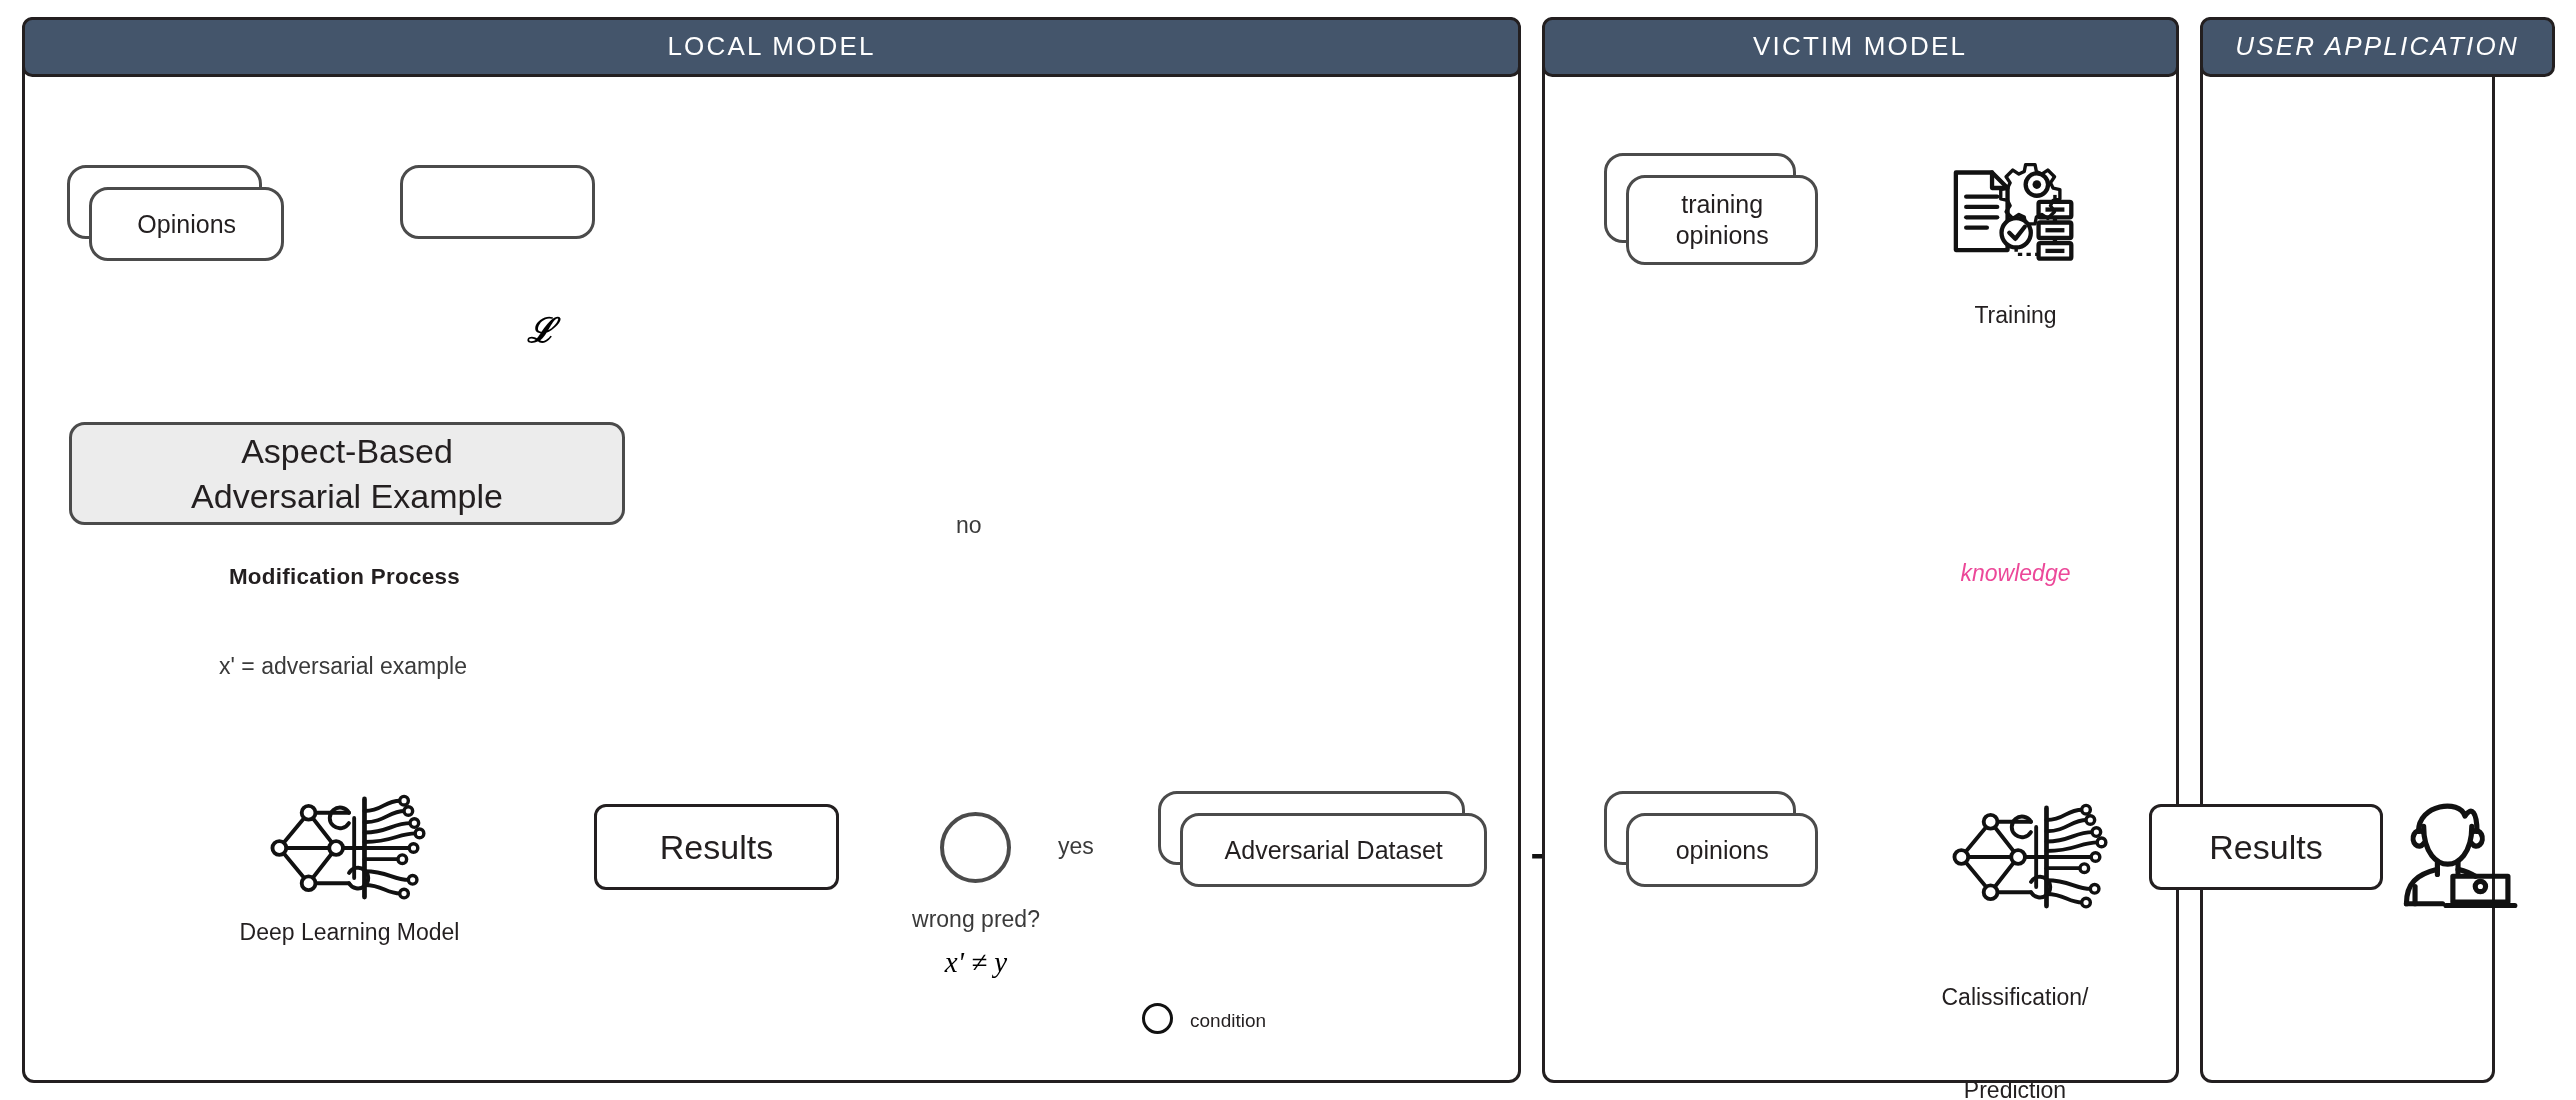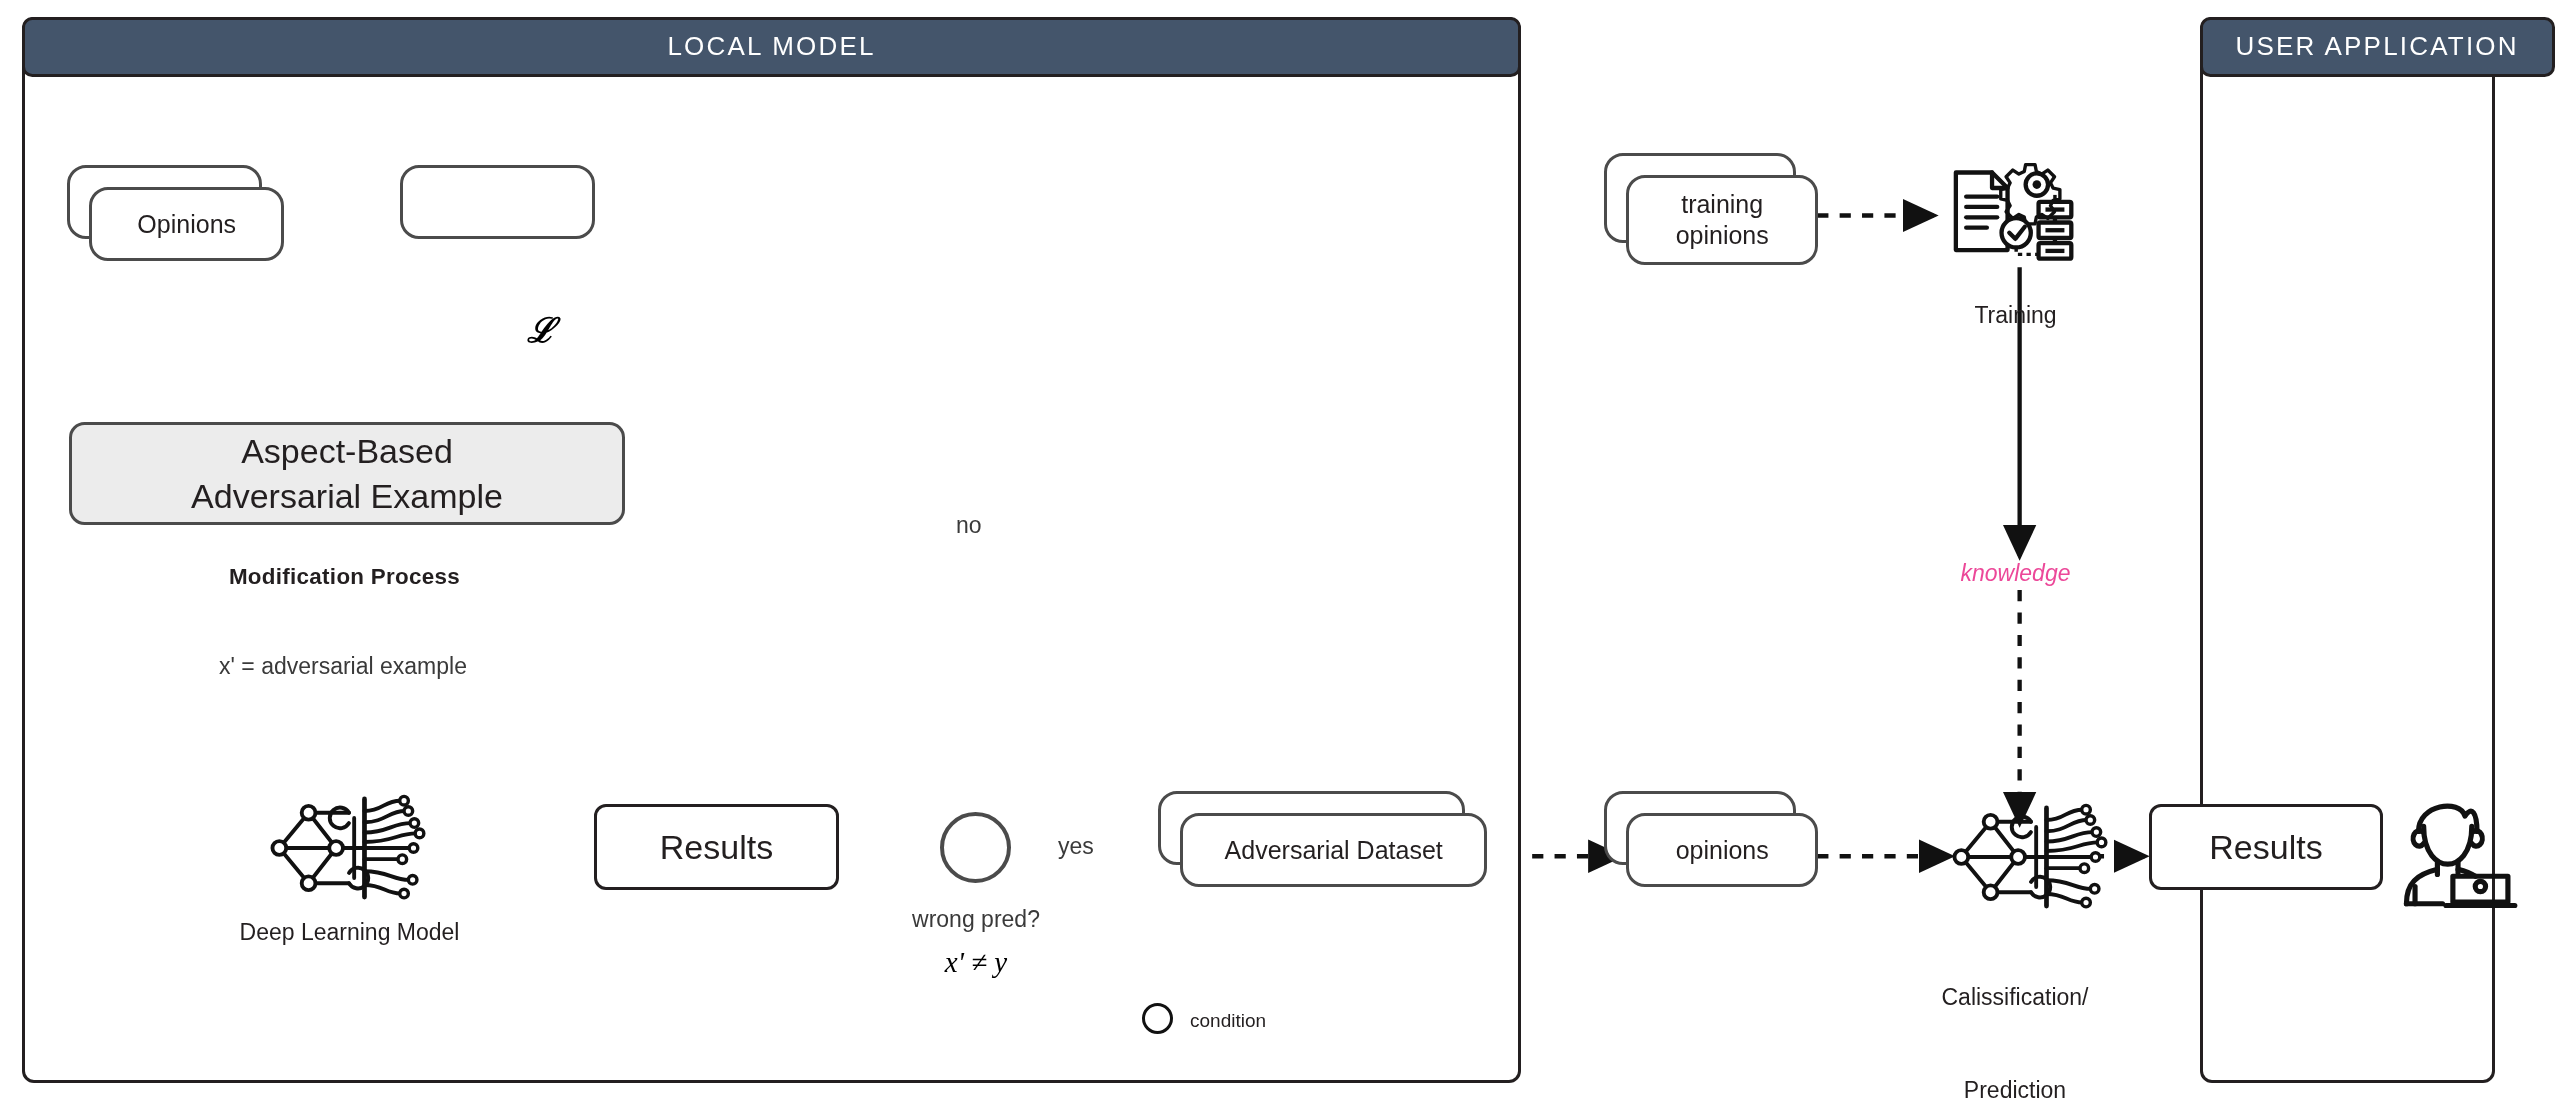--- a/index.html
+++ b/index.html
@@ -83,22 +83,27 @@
       <path d="M2767,984 L2823,984"></path>
     </g>
   </svg>
 
   <div class="panel" style="left:22.4px;top:17px;width:1499px;height:1066px;">
     <div class="panel-header" style="width:1499px;">
       <span>LOCAL MODEL</span>
     </div>
   </div>
 
-
-  <div class="panel" style="left:2200px;top:17px;width:295px;height:1066px;">
+  <div class="panel" style="left:1542px;top:17px;width:637px;height:1066px;">
+    <div class="panel-header" style="width:637px;">
+      <span>VICTIM MODEL</span>
+    </div>
+  </div>
+
+  <div class="panel" style="left:2200px;top:17px;width:295px;height:1066px;font-style:italic;">
     <div class="panel-header" style="width:355px;">
       <span>USER APPLICATION</span>
     </div>
   </div>
 
   <div class="stack" style="left:67px;top:165px;width:217px;height:96px;">
     <div class="back"></div>
     <div class="front">
       <span>Opinions</span>
     </div>

